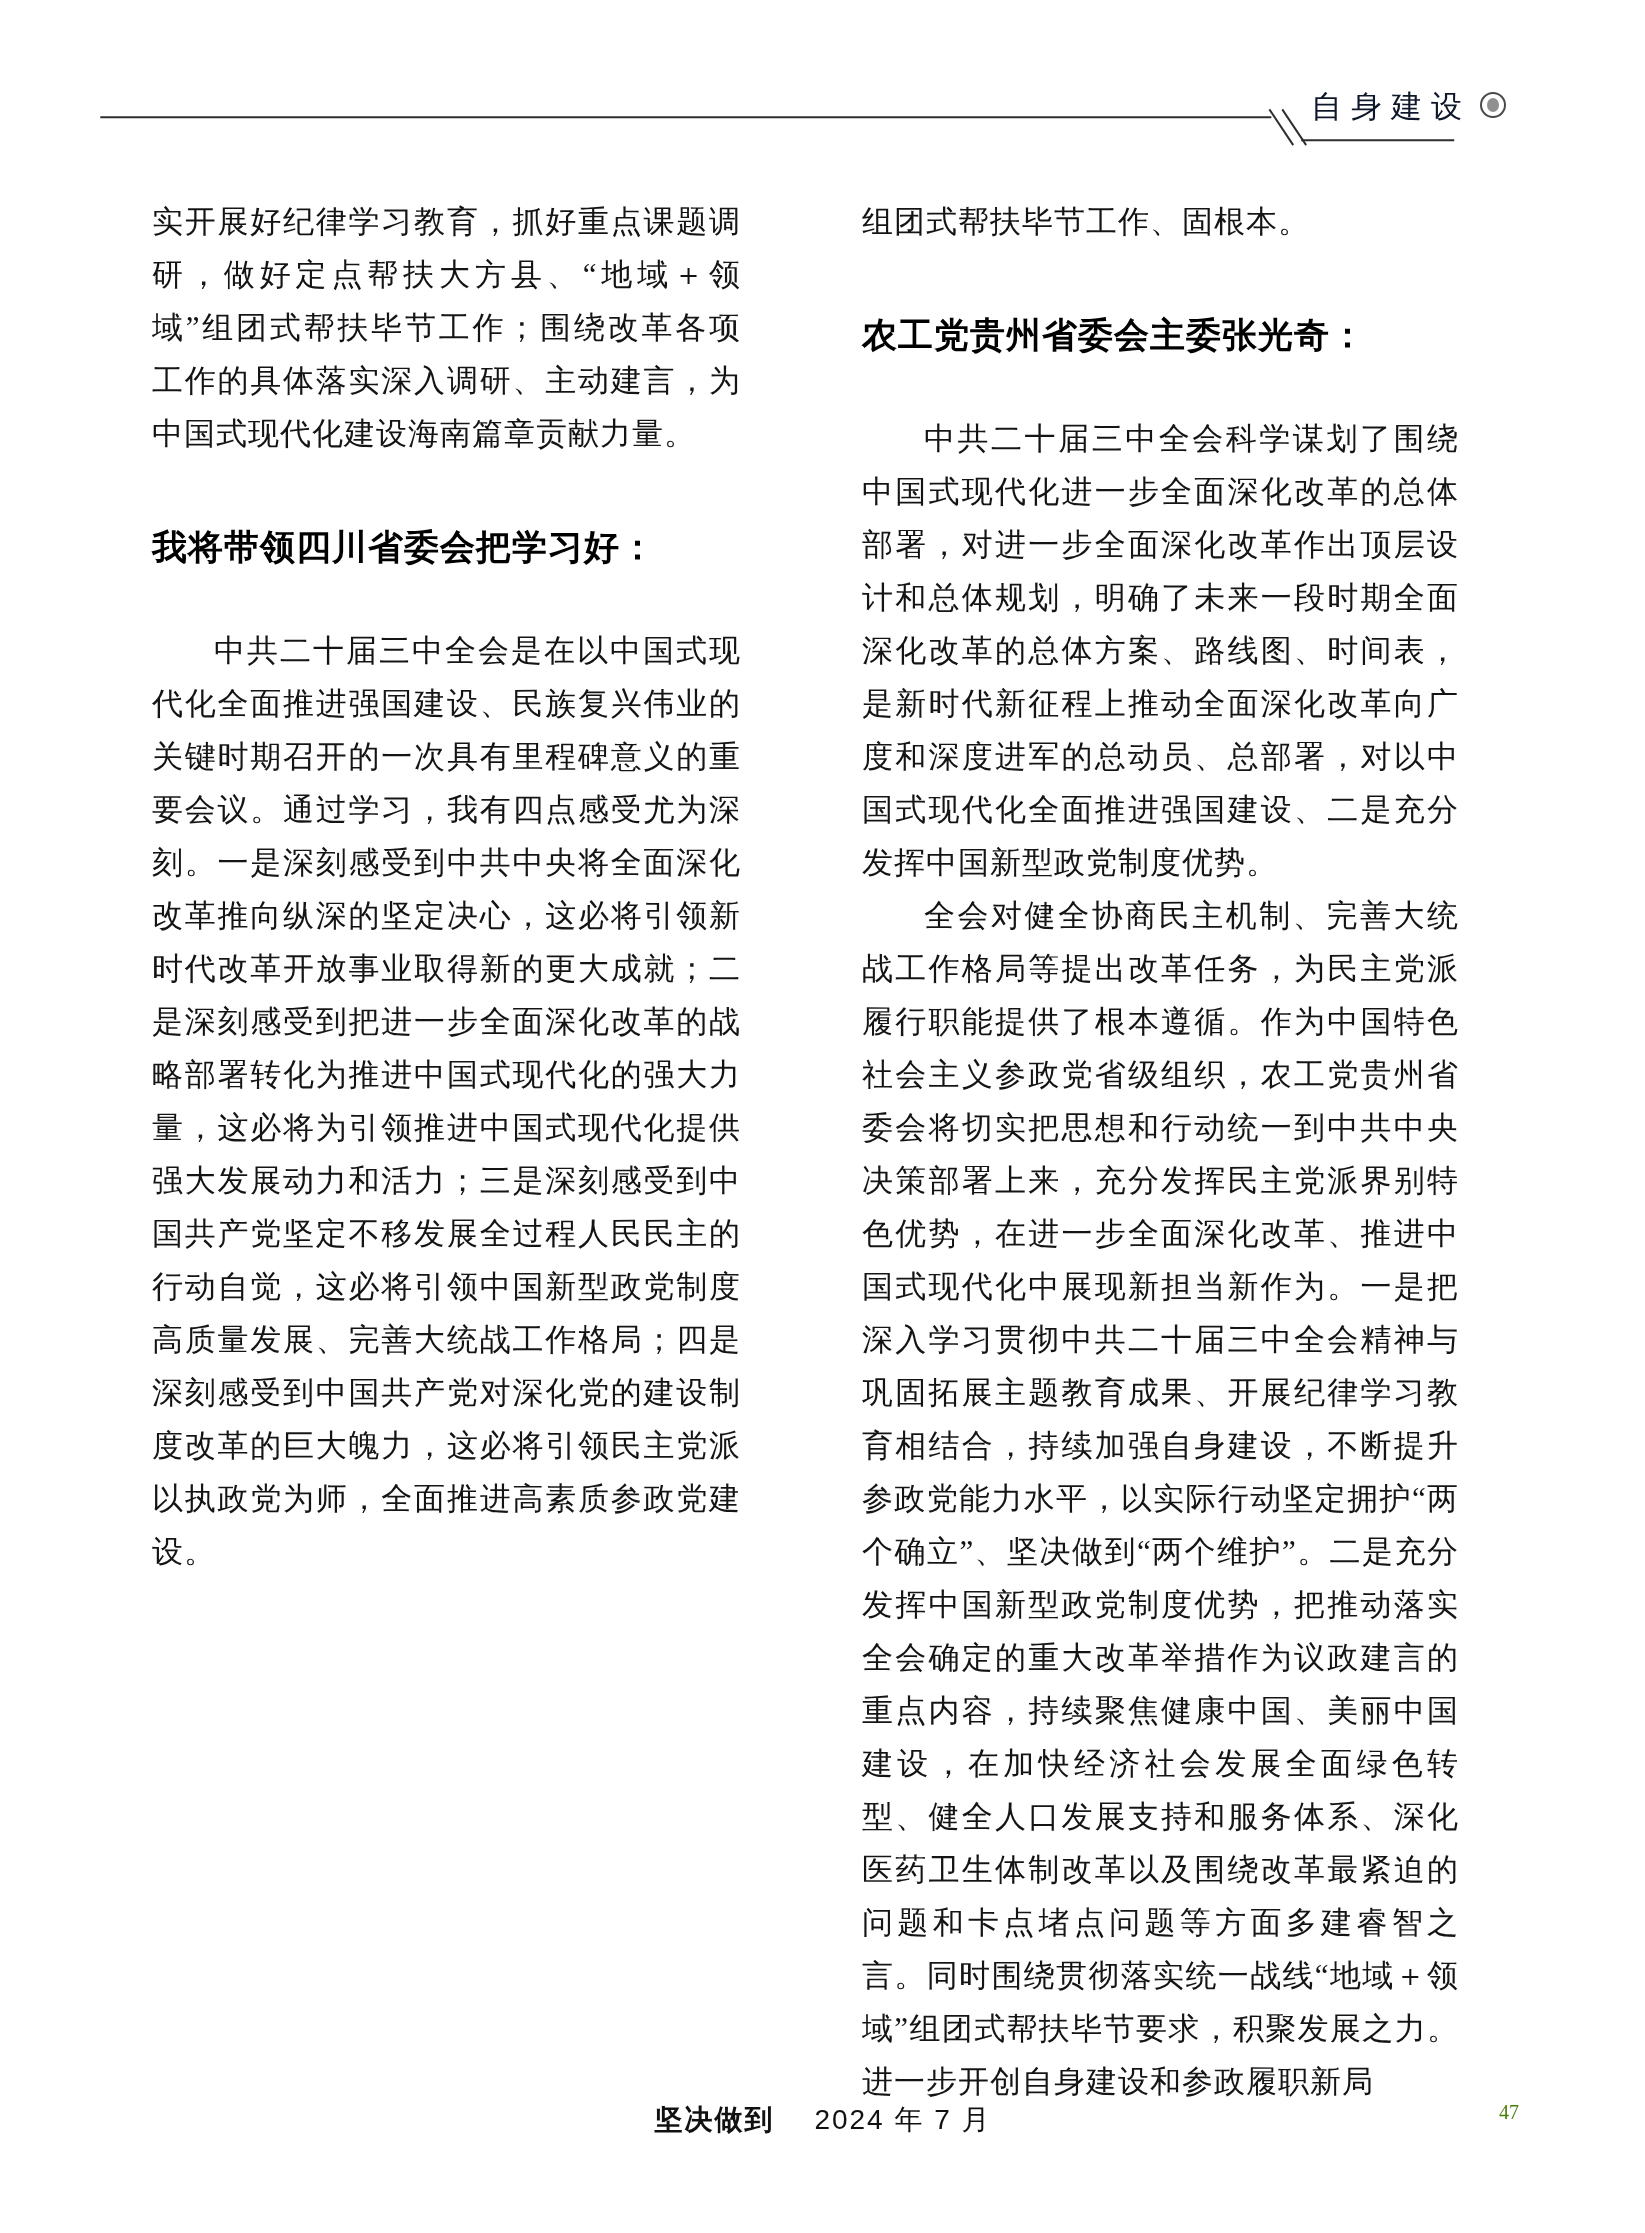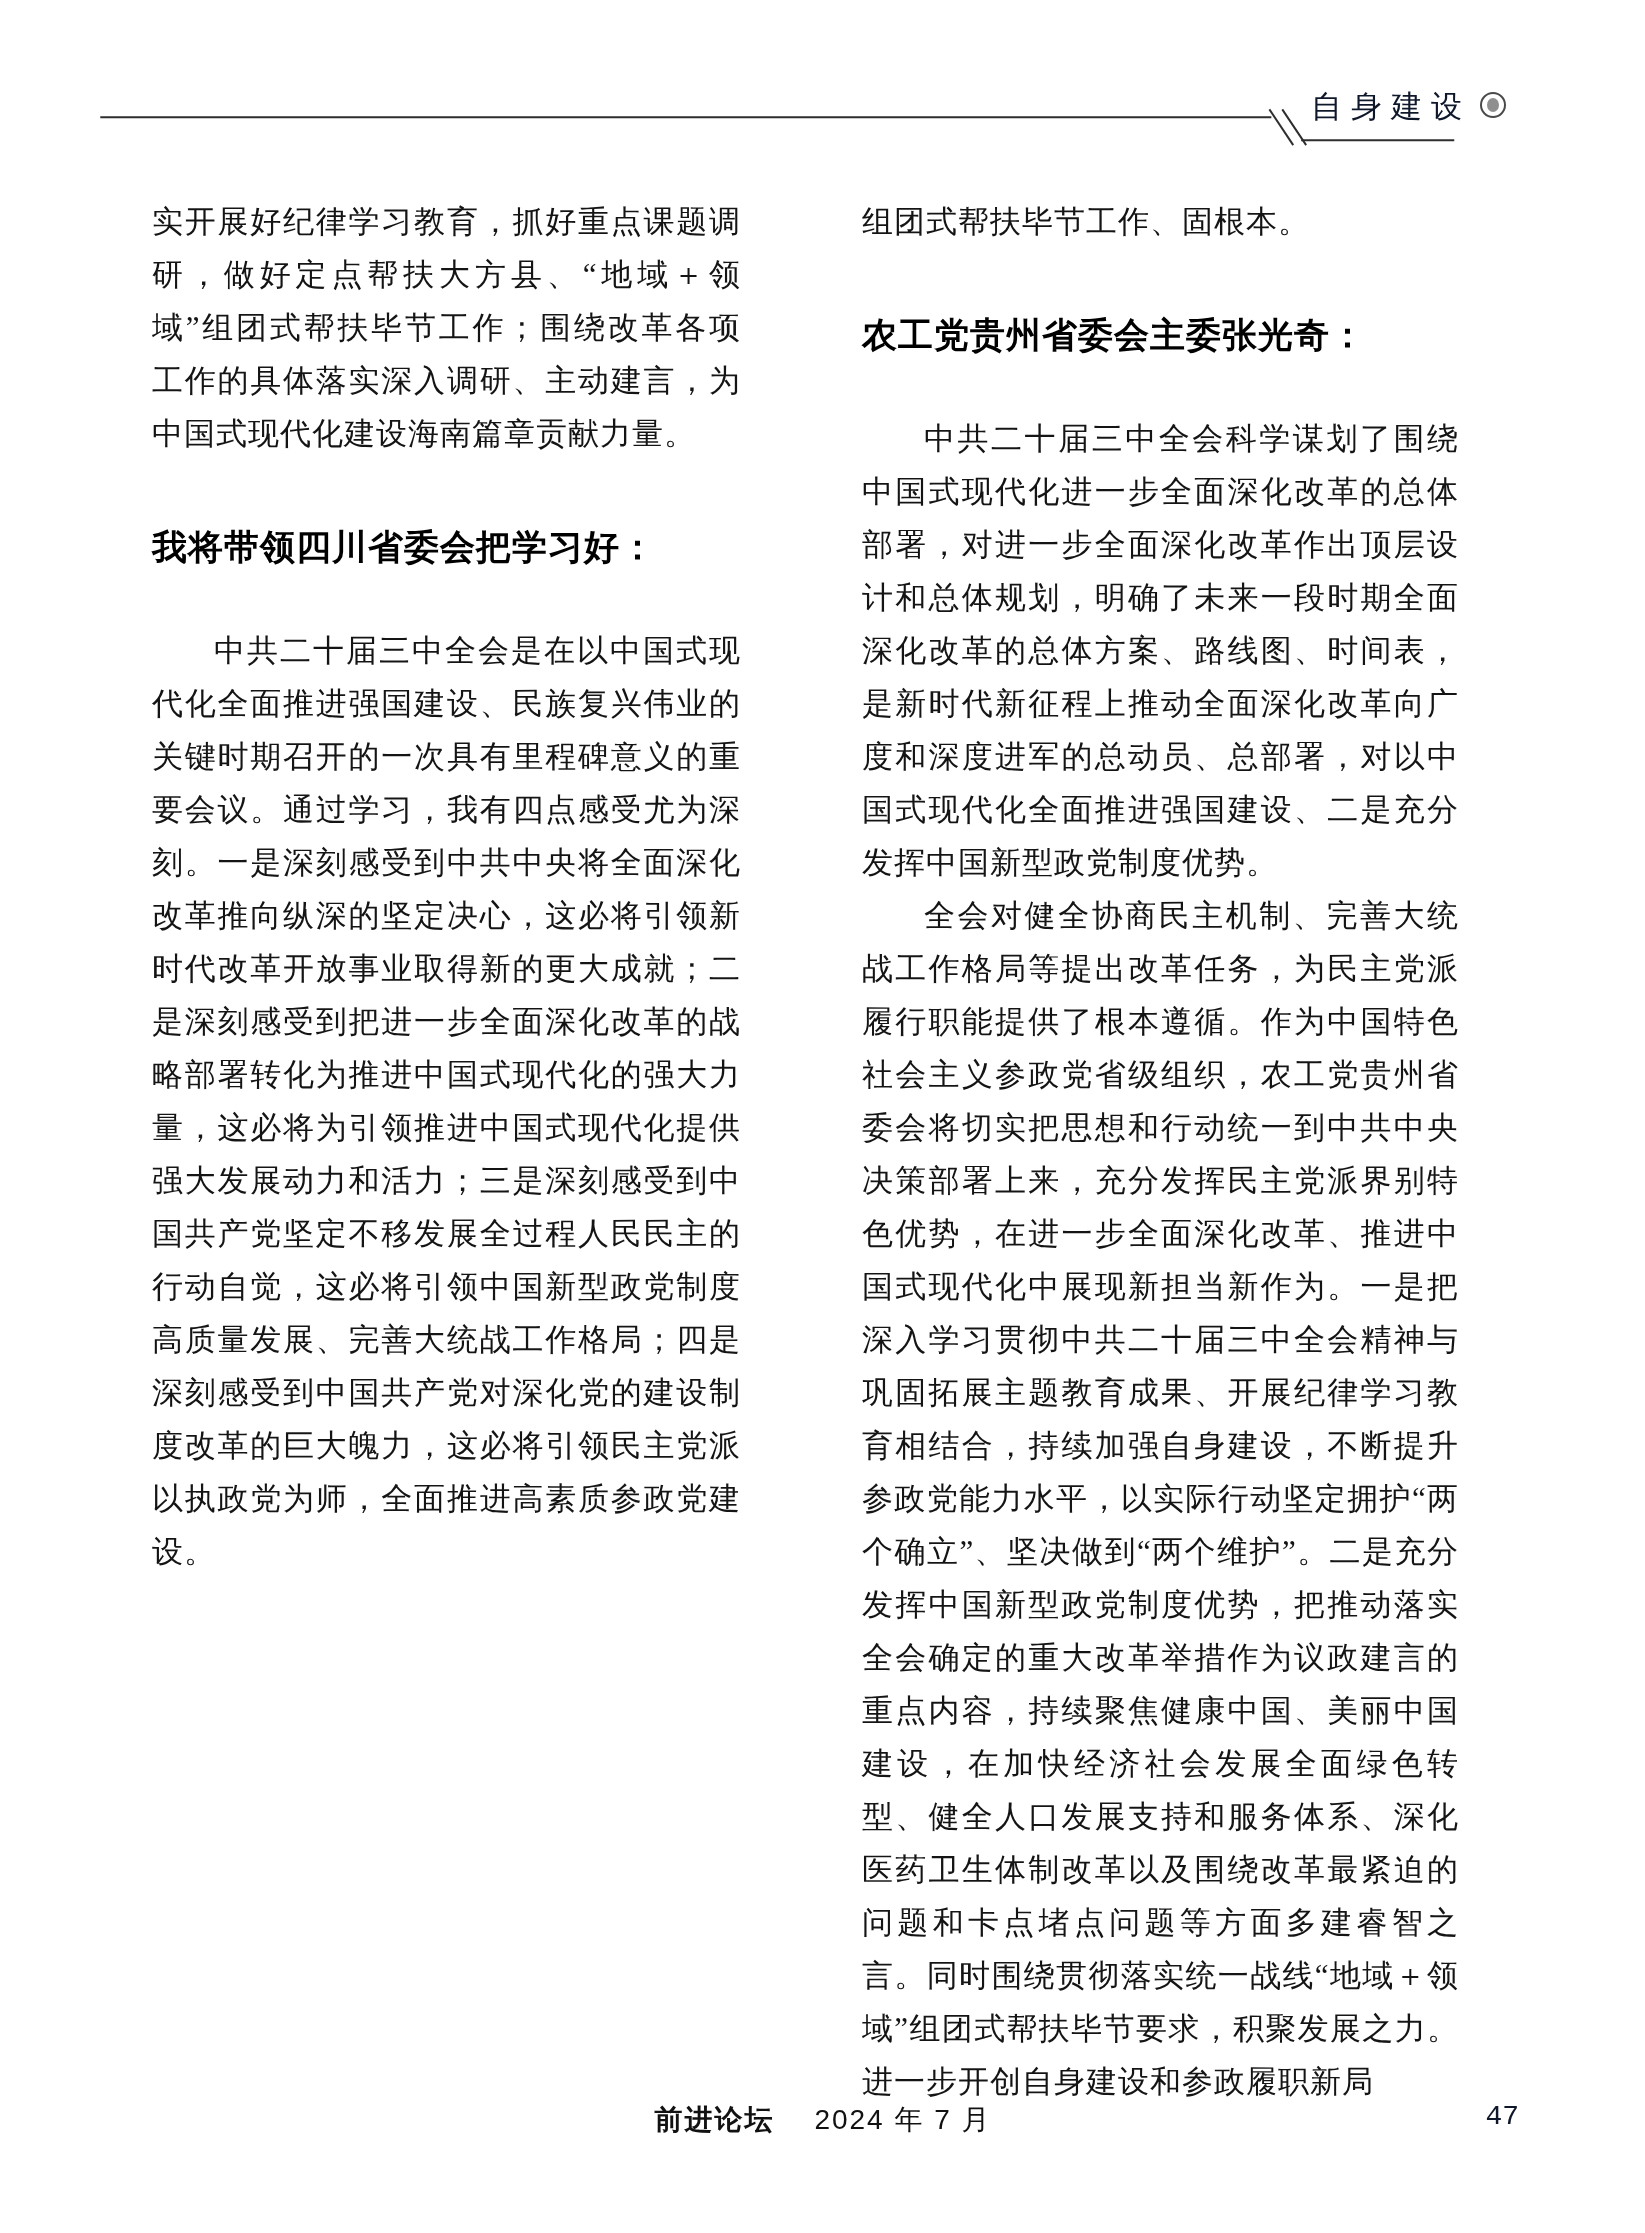--- a/index.html
+++ b/index.html
@@ -43,21 +43,21 @@
   
   .footer{position:absolute;left:0;top:2101px;width:1646px;height:46px;}
   .footer-center{
     position:absolute;left:0;width:100%;text-align:center;
     font-size:28px;letter-spacing:2px;color:#111;
   }
   .journal-name{font-family:"Liberation Sans", sans-serif;font-weight:bold;margin-right:40px;}
   .issue-date{font-family:"Liberation Sans", sans-serif;font-weight:normal;}
   .page-number{
     position:absolute;right:127px;top:0;
-    font-family:Liberation Mono, monospace;font-size:28px;color:#0f172a;
+    font-family:Liberation Serif, serif;font-size:20px;color:#4d7c0f;
   }
 </style>
 </head>
 <body>
 
 <div class="page">
 
   <svg class="header-rule" viewBox="0 0 1654 170" xmlns="http://www.w3.org/2000/svg">
     <line x1="100" y1="118" x2="1278" y2="118" stroke="#2e2e2e" stroke-width="2"></line>
     <line x1="1276" y1="110" x2="1300" y2="146" stroke="#2e2e2e" stroke-width="2"></line>
@@ -77,19 +77,19 @@
 
   <div class="col col-right">
     <p>组团式帮扶毕节工作、固根本。</p>
     <div class="speaker-heading">农工党贵州省委会主委张光奇：</div>
     <p class="indent">中共二十届三中全会科学谋划了围绕中国式现代化进一步全面深化改革的总体部署，对进一步全面深化改革作出顶层设计和总体规划，明确了未来一段时期全面深化改革的总体方案、路线图、时间表，是新时代新征程上推动全面深化改革向广度和深度进军的总动员、总部署，对以中国式现代化全面推进强国建设、二是充分发挥中国新型政党制度优势。</p>
     <p class="indent">全会对健全协商民主机制、完善大统战工作格局等提出改革任务，为民主党派履行职能提供了根本遵循。作为中国特色社会主义参政党省级组织，农工党贵州省委会将切实把思想和行动统一到中共中央决策部署上来，充分发挥民主党派界别特色优势，在进一步全面深化改革、推进中国式现代化中展现新担当新作为。一是把深入学习贯彻中共二十届三中全会精神与巩固拓展主题教育成果、开展纪律学习教育相结合，持续加强自身建设，不断提升参政党能力水平，以实际行动坚定拥护“两个确立”、坚决做到“两个维护”。二是充分发挥中国新型政党制度优势，把推动落实全会确定的重大改革举措作为议政建言的重点内容，持续聚焦健康中国、美丽中国建设，在加快经济社会发展全面绿色转型、健全人口发展支持和服务体系、深化医药卫生体制改革以及围绕改革最紧迫的问题和卡点堵点问题等方面多建睿智之言。同时围绕贯彻落实统一战线“地域＋领域”组团式帮扶毕节要求，积聚发展之力。进一步开创自身建设和参政履职新局</p>
   </div>
 
   <div class="footer">
     <div class="footer-center">
-      <span class="journal-name">前进论坛</span><span class="issue-date">2024 年 7 月</span>
+      <span class="journal-name">坚决做到</span><span class="issue-date">2024 年 7 月</span>
     </div>
     <span class="page-number">47</span>
   </div>
 
 </div>
 
 
 </body></html>

